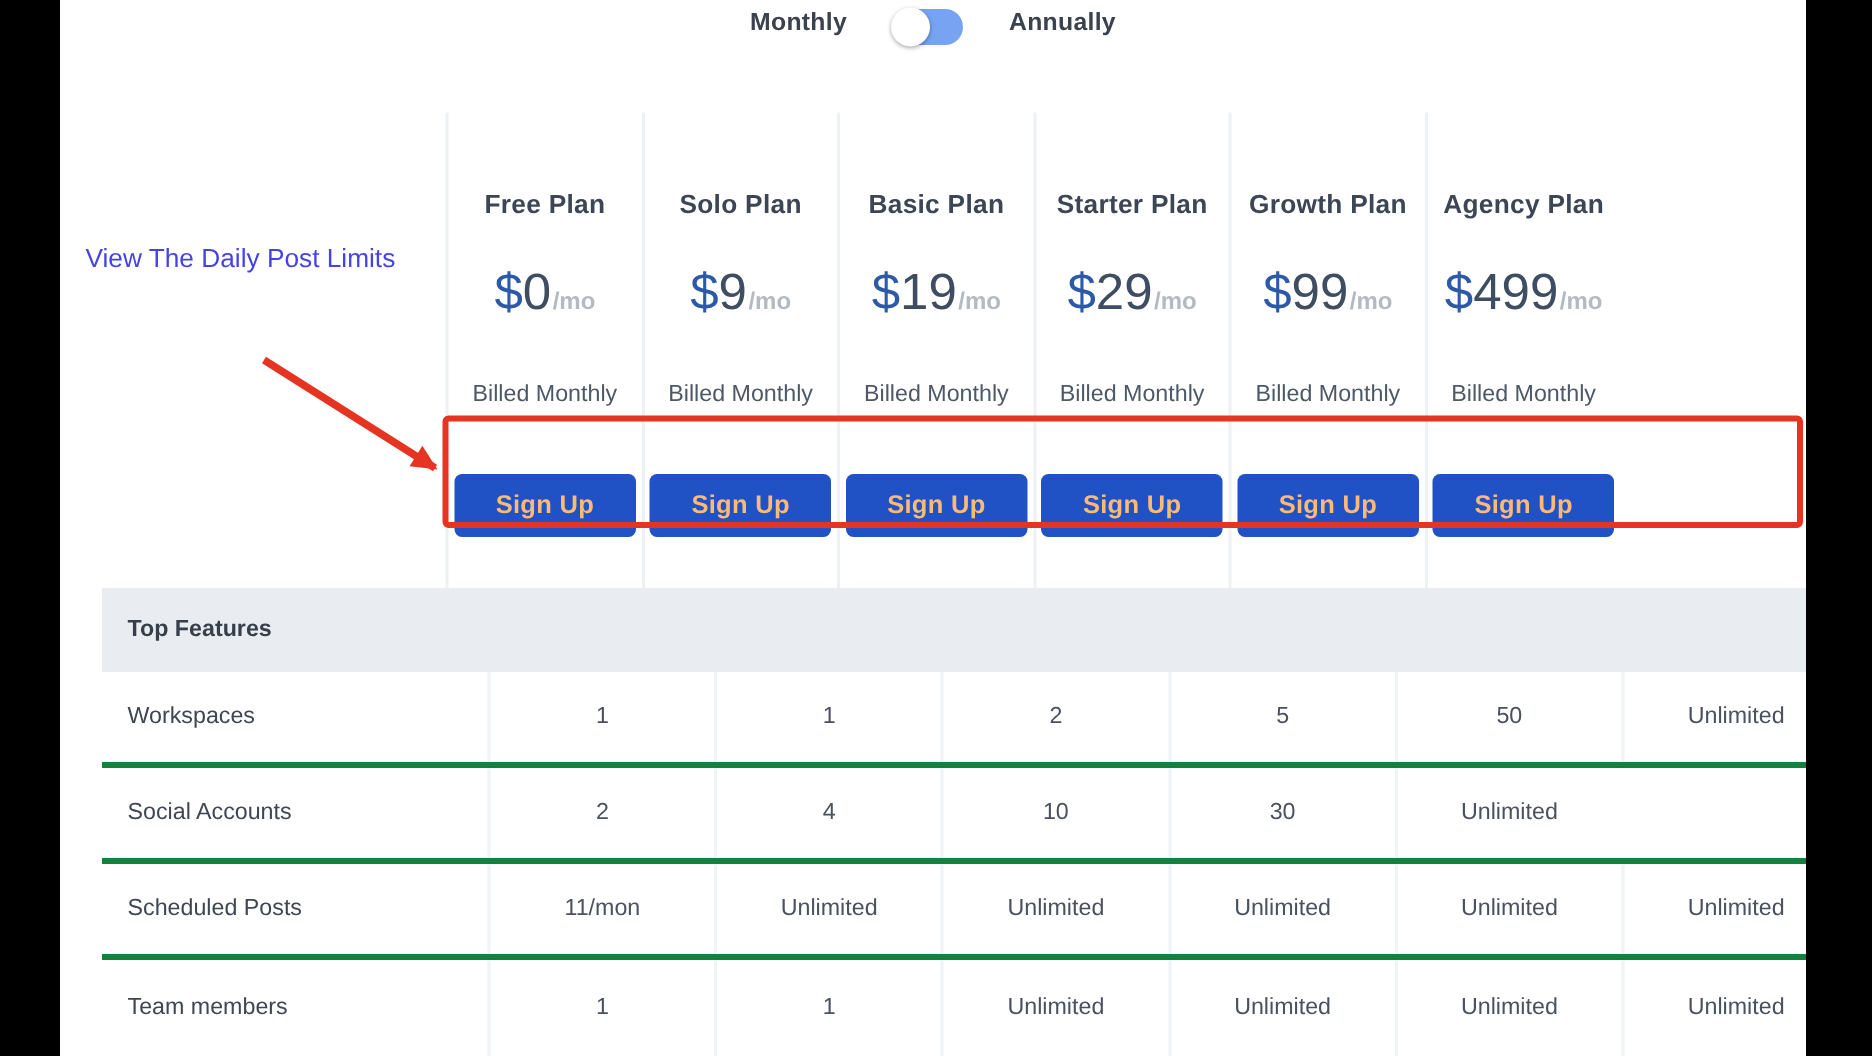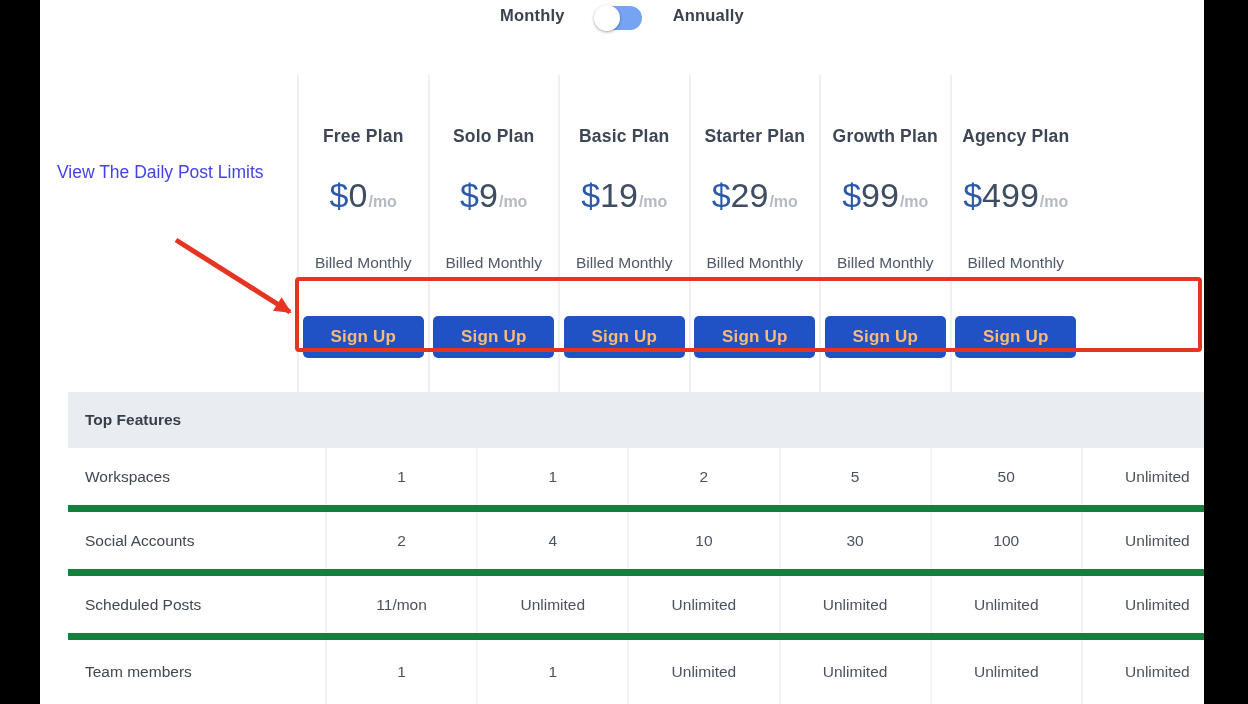--- a/index.html
+++ b/index.html
@@ -33,21 +33,21 @@
 
   
   .annotation-box{position:absolute;left:255px;top:277px;width:907px;height:75px;border:4px solid #e63422;
                   border-radius:4px;box-sizing:border-box;z-index:5;pointer-events:none;}
   .annotation-arrow{position:absolute;left:120px;top:230px;z-index:6;pointer-events:none;}
 
   
   .features{position:absolute;top:392px;left:0;width:1164px;margin-left:28px;}
   .section-head{height:56px;background:#e9edf2;display:flex;align-items:center;padding-left:17px;
                 font-weight:700;font-size:15.5px;color:#373f4a;box-sizing:border-box;}
-  .feature-row{display:grid;grid-template-columns:257px repeat(6,1fr);height:64px;border-bottom:7px solid #15803d;box-sizing:border-box;}
+  .feature-row{display:grid;grid-template-columns:257px repeat(6,1fr);height:64px;border-bottom:4px solid #15803d;box-sizing:border-box;}
   .feature-row:last-child{border-bottom:none;text-align:center;}
   .row-label{display:flex;align-items:center;padding-left:17px;font-size:15.5px;color:#3e4753;}
   .cell{display:flex;align-items:center;justify-content:center;font-size:15.5px;color:#4a5260;border-left:2px solid #f0f3f7;}
 </style>
 </head>
 <body>
 
 <div class="stage">
 
   <div class="toggle-row">
@@ -154,21 +154,20 @@
       <div class="cell">50</div>
       <div class="cell">Unlimited</div>
     </div>
 
     <div class="feature-row">
       <div class="row-label">Social Accounts</div>
       <div class="cell">2</div>
       <div class="cell">4</div>
       <div class="cell">10</div>
       <div class="cell">30</div>
-      <div class="cell">100</div>
       <div class="cell">Unlimited</div>
     </div>
 
     <div class="feature-row">
       <div class="row-label">Scheduled Posts</div>
       <div class="cell">11/mon</div>
       <div class="cell">Unlimited</div>
       <div class="cell">Unlimited</div>
       <div class="cell">Unlimited</div>
       <div class="cell">Unlimited</div>

